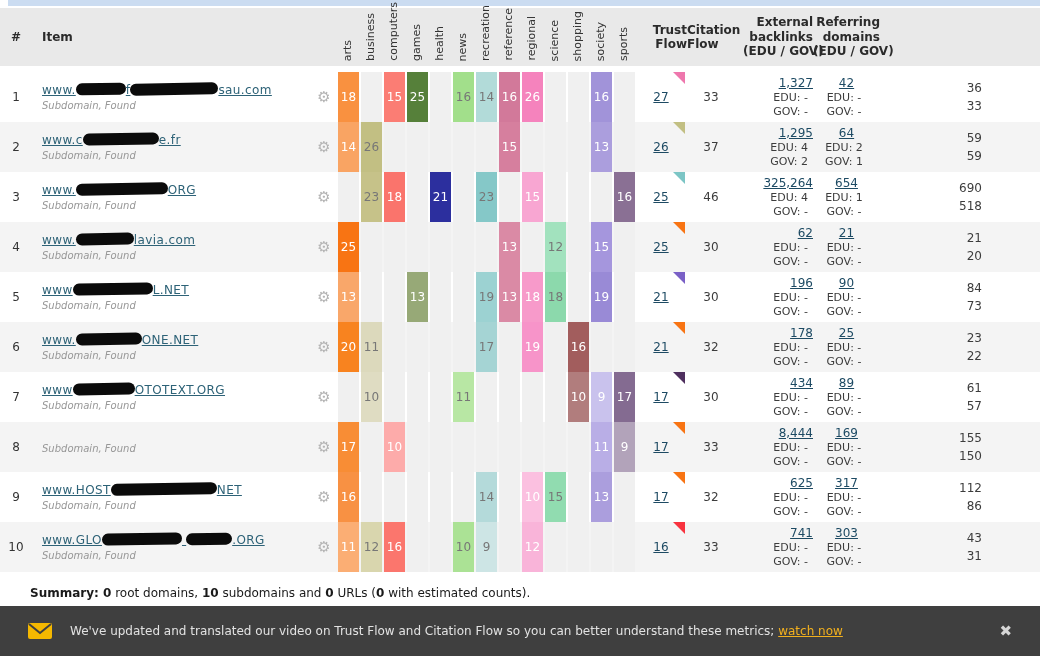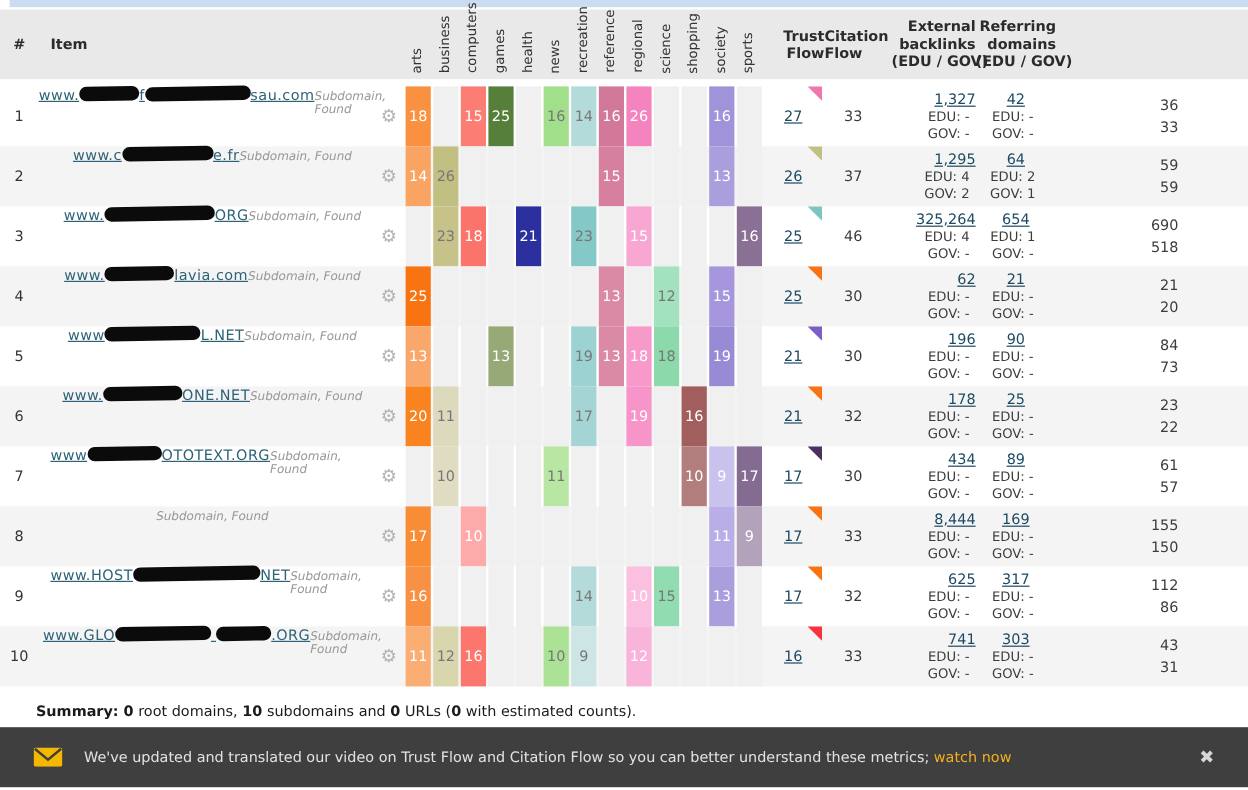--- a/index.html
+++ b/index.html
@@ -24,21 +24,21 @@
   .th.cfh { width:56px; text-align:left; }
   .th.exth { width:70px; text-align:right; }
   .th.refh { width:67px; text-align:right; }
   .th.iph { width:102px; text-align:right; }
 
   
   #tbody { margin-top:6px; }
   .row { display:flex; height:50px; align-items:stretch; }
   .row:nth-child(even) { background:#f4f4f4; }
   .td.num { width:32px; display:flex; align-items:center; justify-content:center; font-size:12px; color:#333; }
-  .td.item { width:280px; padding-left:10px; display:flex; flex-direction:row; justify-content:center; }
+  .td.item { width:280px; padding-left:10px; display:flex; flex-direction:column; justify-content:center; }
   .url { font-size:12px; color:#2d6277; text-decoration:underline; letter-spacing:.4px; white-space:pre; }
   .blob { display:inline-block; height:12px; background:#0b0b0b; border-radius:6px; vertical-align:-1px; transform:rotate(-1deg); }
   .subd { font-size:10px; font-style:italic; color:#979797; margin-top:3px; }
   .td.gearc { width:24px; display:flex; align-items:center; justify-content:center; }
   .gear { color:#b4b4b4; font-size:15px; cursor:pointer; line-height:1; }
   .cats { width:299px; display:flex; }
   .ccell { width:21px; margin-left:2px; display:flex; align-items:center; justify-content:center; font-size:12px; }
   .ccell.empty { background:#f0f0f0; }
   .td.tf { width:52px; position:relative; display:flex; align-items:center; justify-content:center; }
   .tri { position:absolute; top:0; right:2px; width:0; height:0;
@@ -49,21 +49,21 @@
   .td.ext { width:60px; }
   .td.ref { width:67px;align-items:center; }
   .eg { color:#3c3c3c; padding-right:5px; }
   .td.ip { width:102px; display:flex; flex-direction:column; align-items:flex-end; justify-content:center; font-size:12px; color:#3c3c3c; line-height:1.5; }
 
   
   .summary { margin:14px 0 0 30px; font-size:12px; color:#1a1a1a; }
   .footer { margin-top:6px; height:50px; background:#3f3f3f; display:flex; align-items:center; padding:0 28px; }
   .env { display:flex; margin-right:18px; }
   .fmsg { flex:1; font-size:12px; color:#e2e2e2; }
-  .fl { color:#f2b01e; }
+  .fl { color:#f2b01e; text-decoration:underline; }
   .fclose { color:#d6d6d6; font-size:15px; font-weight:bold; cursor:pointer; }
 </style>
 </head>
 <body>
 
 <div class="topbar"></div>
 
 <div>
   <div class="thead">
     <div class="th num">#</div>

